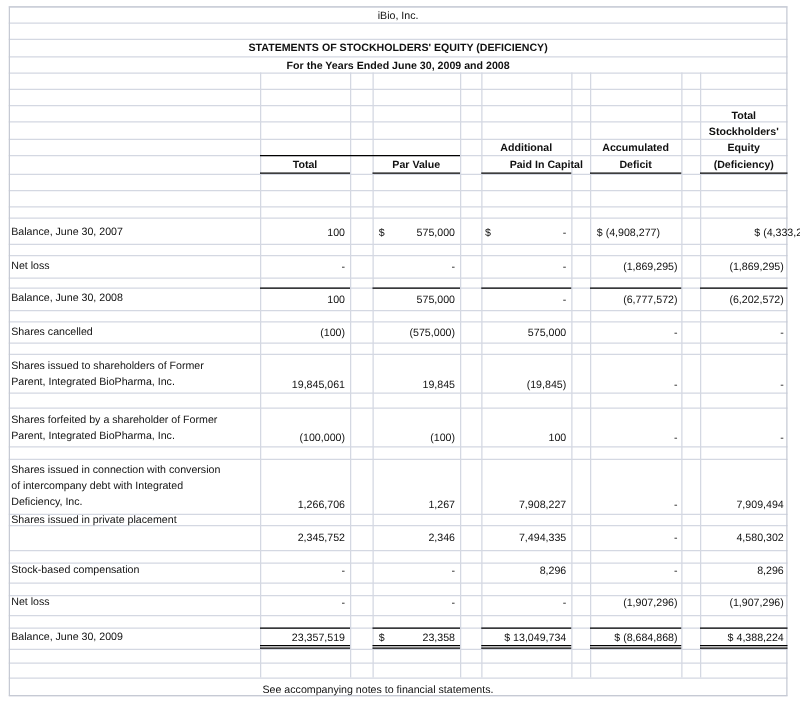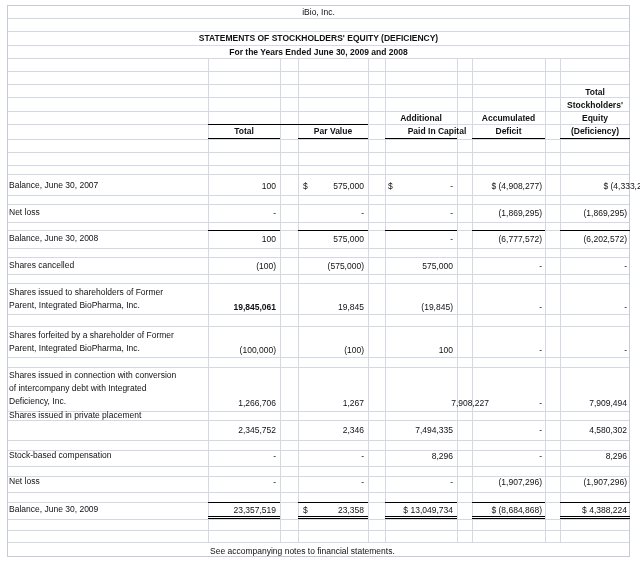--- a/index.html
+++ b/index.html
@@ -96,21 +96,21 @@
   <div class="ul" style="left:291px;width:70px;top:133px;"></div>
   <div class="ul" style="left:378px;width:72px;top:133px;"></div>
   <div class="ul" style="left:465px;width:73px;top:133px;"></div>
   <div class="ul" style="left:553px;width:70px;top:133px;"></div>
 
   <div id="rows">
       <div class="lbl" style="top:174px;">Balance, June 30, 2007</div>
       <div class="txt r" style="left:201px;width:68px;top:176px;">100</div>
       <div class="txt r" style="left:291px;width:66px;top:176px;">575,000</div>
       <div class="txt r" style="left:378px;width:68px;top:176px;">-</div>
-      <div class="txt r" style="left:465px;width:70px;top:176px;">$ (4,908,277)</div>
+      <div class="txt r" style="left:465px;width:56px;top:176px;">$ (4,908,277)</div>
       <div class="txt r" style="left:553px;width:82px;top:176px;margin-left:12px;">$ (4,333,277)</div>
       <div class="txt" style="left:296px;top:176px;">$</div>
       <div class="txt" style="left:381px;top:176px;">$</div>
       <div class="lbl" style="top:201px;">Net loss</div>
       <div class="txt r" style="left:201px;width:68px;top:203px;">-</div>
       <div class="txt r" style="left:291px;width:66px;top:203px;">-</div>
       <div class="txt r" style="left:378px;width:68px;top:203px;">-</div>
       <div class="txt r" style="left:465px;width:70px;top:203px;">(1,869,295)</div>
       <div class="txt r" style="left:553px;width:67px;top:203px;">(1,869,295)</div>
       <div class="txt" style="left:296px;top:203px;"></div>
@@ -126,42 +126,42 @@
       <div class="lbl" style="top:254px;">Shares cancelled</div>
       <div class="txt r" style="left:201px;width:68px;top:256px;">(100)</div>
       <div class="txt r" style="left:291px;width:66px;top:256px;">(575,000)</div>
       <div class="txt r" style="left:378px;width:68px;top:256px;">575,000</div>
       <div class="txt r" style="left:465px;width:70px;top:256px;">-</div>
       <div class="txt r" style="left:553px;width:67px;top:256px;">-</div>
       <div class="txt" style="left:296px;top:256px;"></div>
       <div class="txt" style="left:381px;top:256px;"></div>
       <div class="lbl" style="top:281px;">Shares issued to shareholders of Former</div>
       <div class="lbl" style="top:294px;">Parent, Integrated BioPharma, Inc.</div>
-      <div class="txt r" style="left:201px;width:68px;top:297px;font-weight:bold;">19,845,061</div>
+      <div class="txt r" style="left:201px;width:68px;top:297px;">19,845,061</div>
       <div class="txt r" style="left:291px;width:66px;top:297px;">19,845</div>
       <div class="txt r" style="left:378px;width:68px;top:297px;">(19,845)</div>
       <div class="txt r" style="left:465px;width:70px;top:297px;">-</div>
       <div class="txt r" style="left:553px;width:67px;top:297px;">-</div>
       <div class="txt" style="left:296px;top:297px;"></div>
       <div class="txt" style="left:381px;top:297px;"></div>
       <div class="lbl" style="top:324px;">Shares forfeited by a shareholder of Former</div>
       <div class="lbl" style="top:337px;">Parent, Integrated BioPharma, Inc.</div>
       <div class="txt r" style="left:201px;width:68px;top:340px;">(100,000)</div>
       <div class="txt r" style="left:291px;width:66px;top:340px;">(100)</div>
       <div class="txt r" style="left:378px;width:68px;top:340px;">100</div>
       <div class="txt r" style="left:465px;width:70px;top:340px;">-</div>
       <div class="txt r" style="left:553px;width:67px;top:340px;">-</div>
       <div class="txt" style="left:296px;top:340px;"></div>
       <div class="txt" style="left:381px;top:340px;"></div>
       <div class="lbl" style="top:364px;">Shares issued in connection with conversion</div>
       <div class="lbl" style="top:377px;">of intercompany debt with Integrated</div>
       <div class="lbl" style="top:390px;">Deficiency, Inc.</div>
       <div class="txt r" style="left:201px;width:68px;top:393px;">1,266,706</div>
       <div class="txt r" style="left:291px;width:66px;top:393px;">1,267</div>
-      <div class="txt r" style="left:378px;width:68px;top:393px;margin-left:36px;">7,908,227</div>
+      <div class="txt r" style="left:378px;width:68px;top:393px;">7,908,227</div>
       <div class="txt r" style="left:465px;width:70px;top:393px;">-</div>
       <div class="txt r" style="left:553px;width:67px;top:393px;">7,909,494</div>
       <div class="txt" style="left:296px;top:393px;"></div>
       <div class="txt" style="left:381px;top:393px;"></div>
       <div class="lbl" style="top:404px;">Shares issued in private placement</div>
       <div class="txt r" style="left:201px;width:68px;top:420px;">2,345,752</div>
       <div class="txt r" style="left:291px;width:66px;top:420px;">2,346</div>
       <div class="txt r" style="left:378px;width:68px;top:420px;">7,494,335</div>
       <div class="txt r" style="left:465px;width:70px;top:420px;">-</div>
       <div class="txt r" style="left:553px;width:67px;top:420px;">4,580,302</div>

